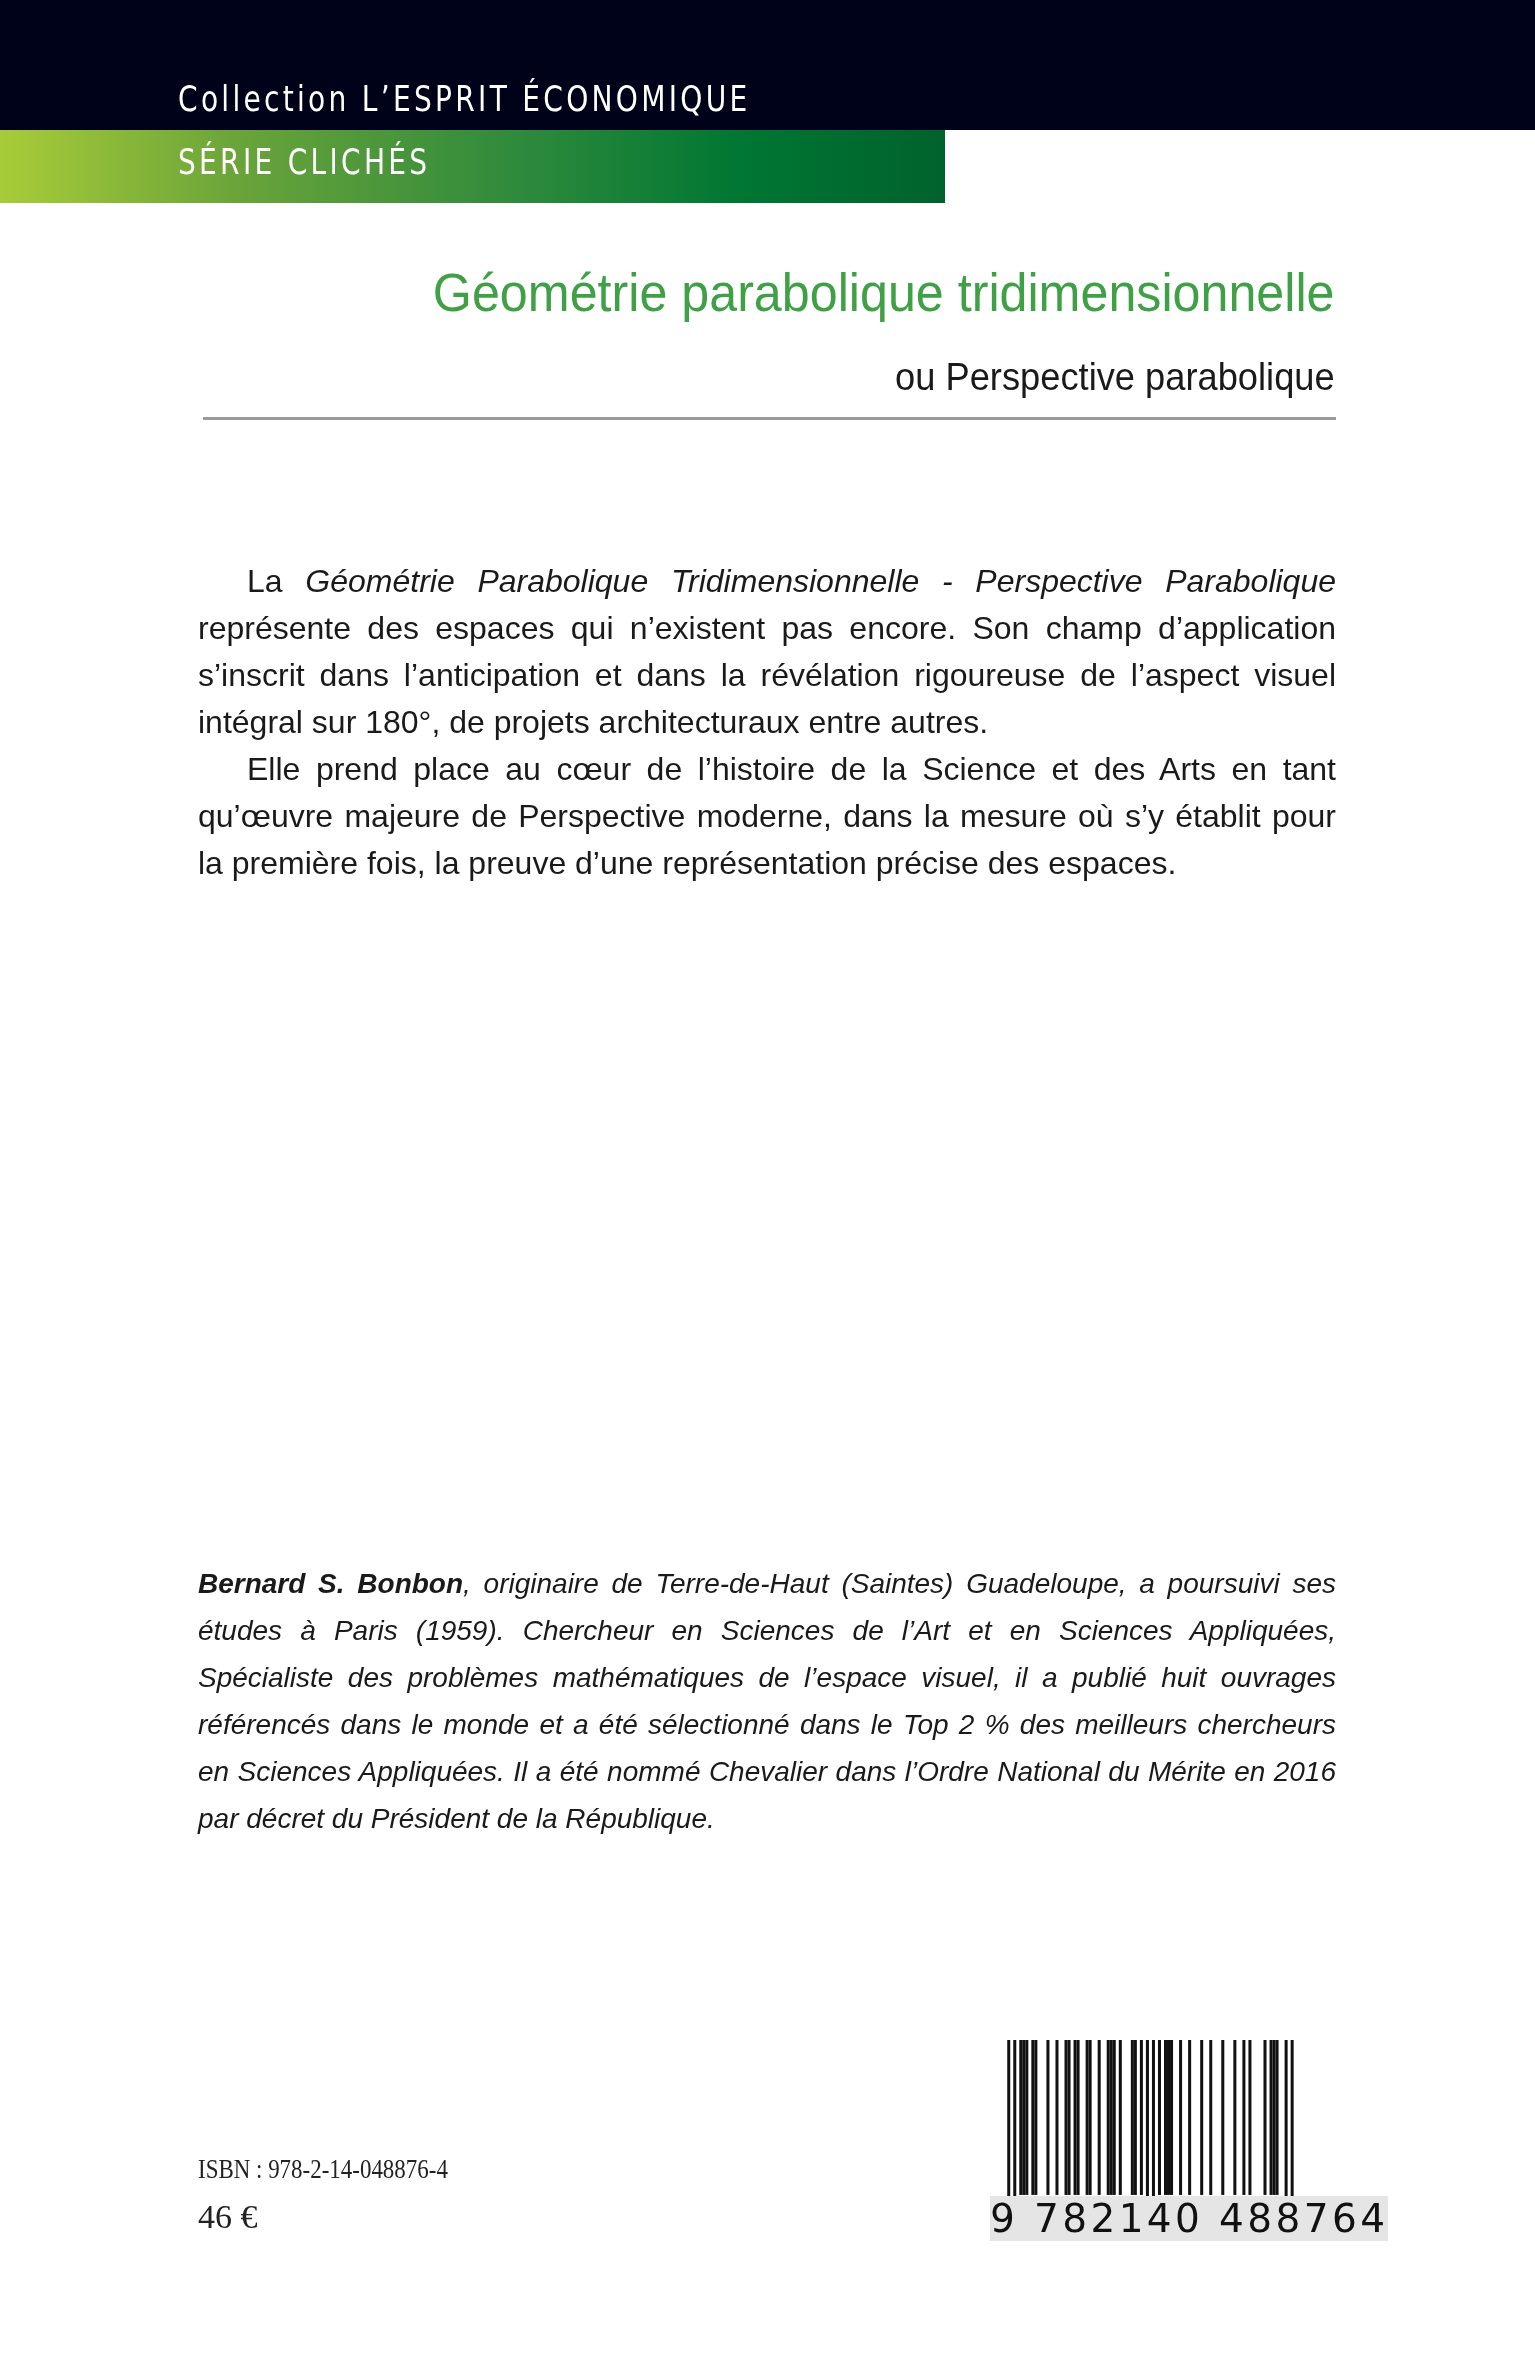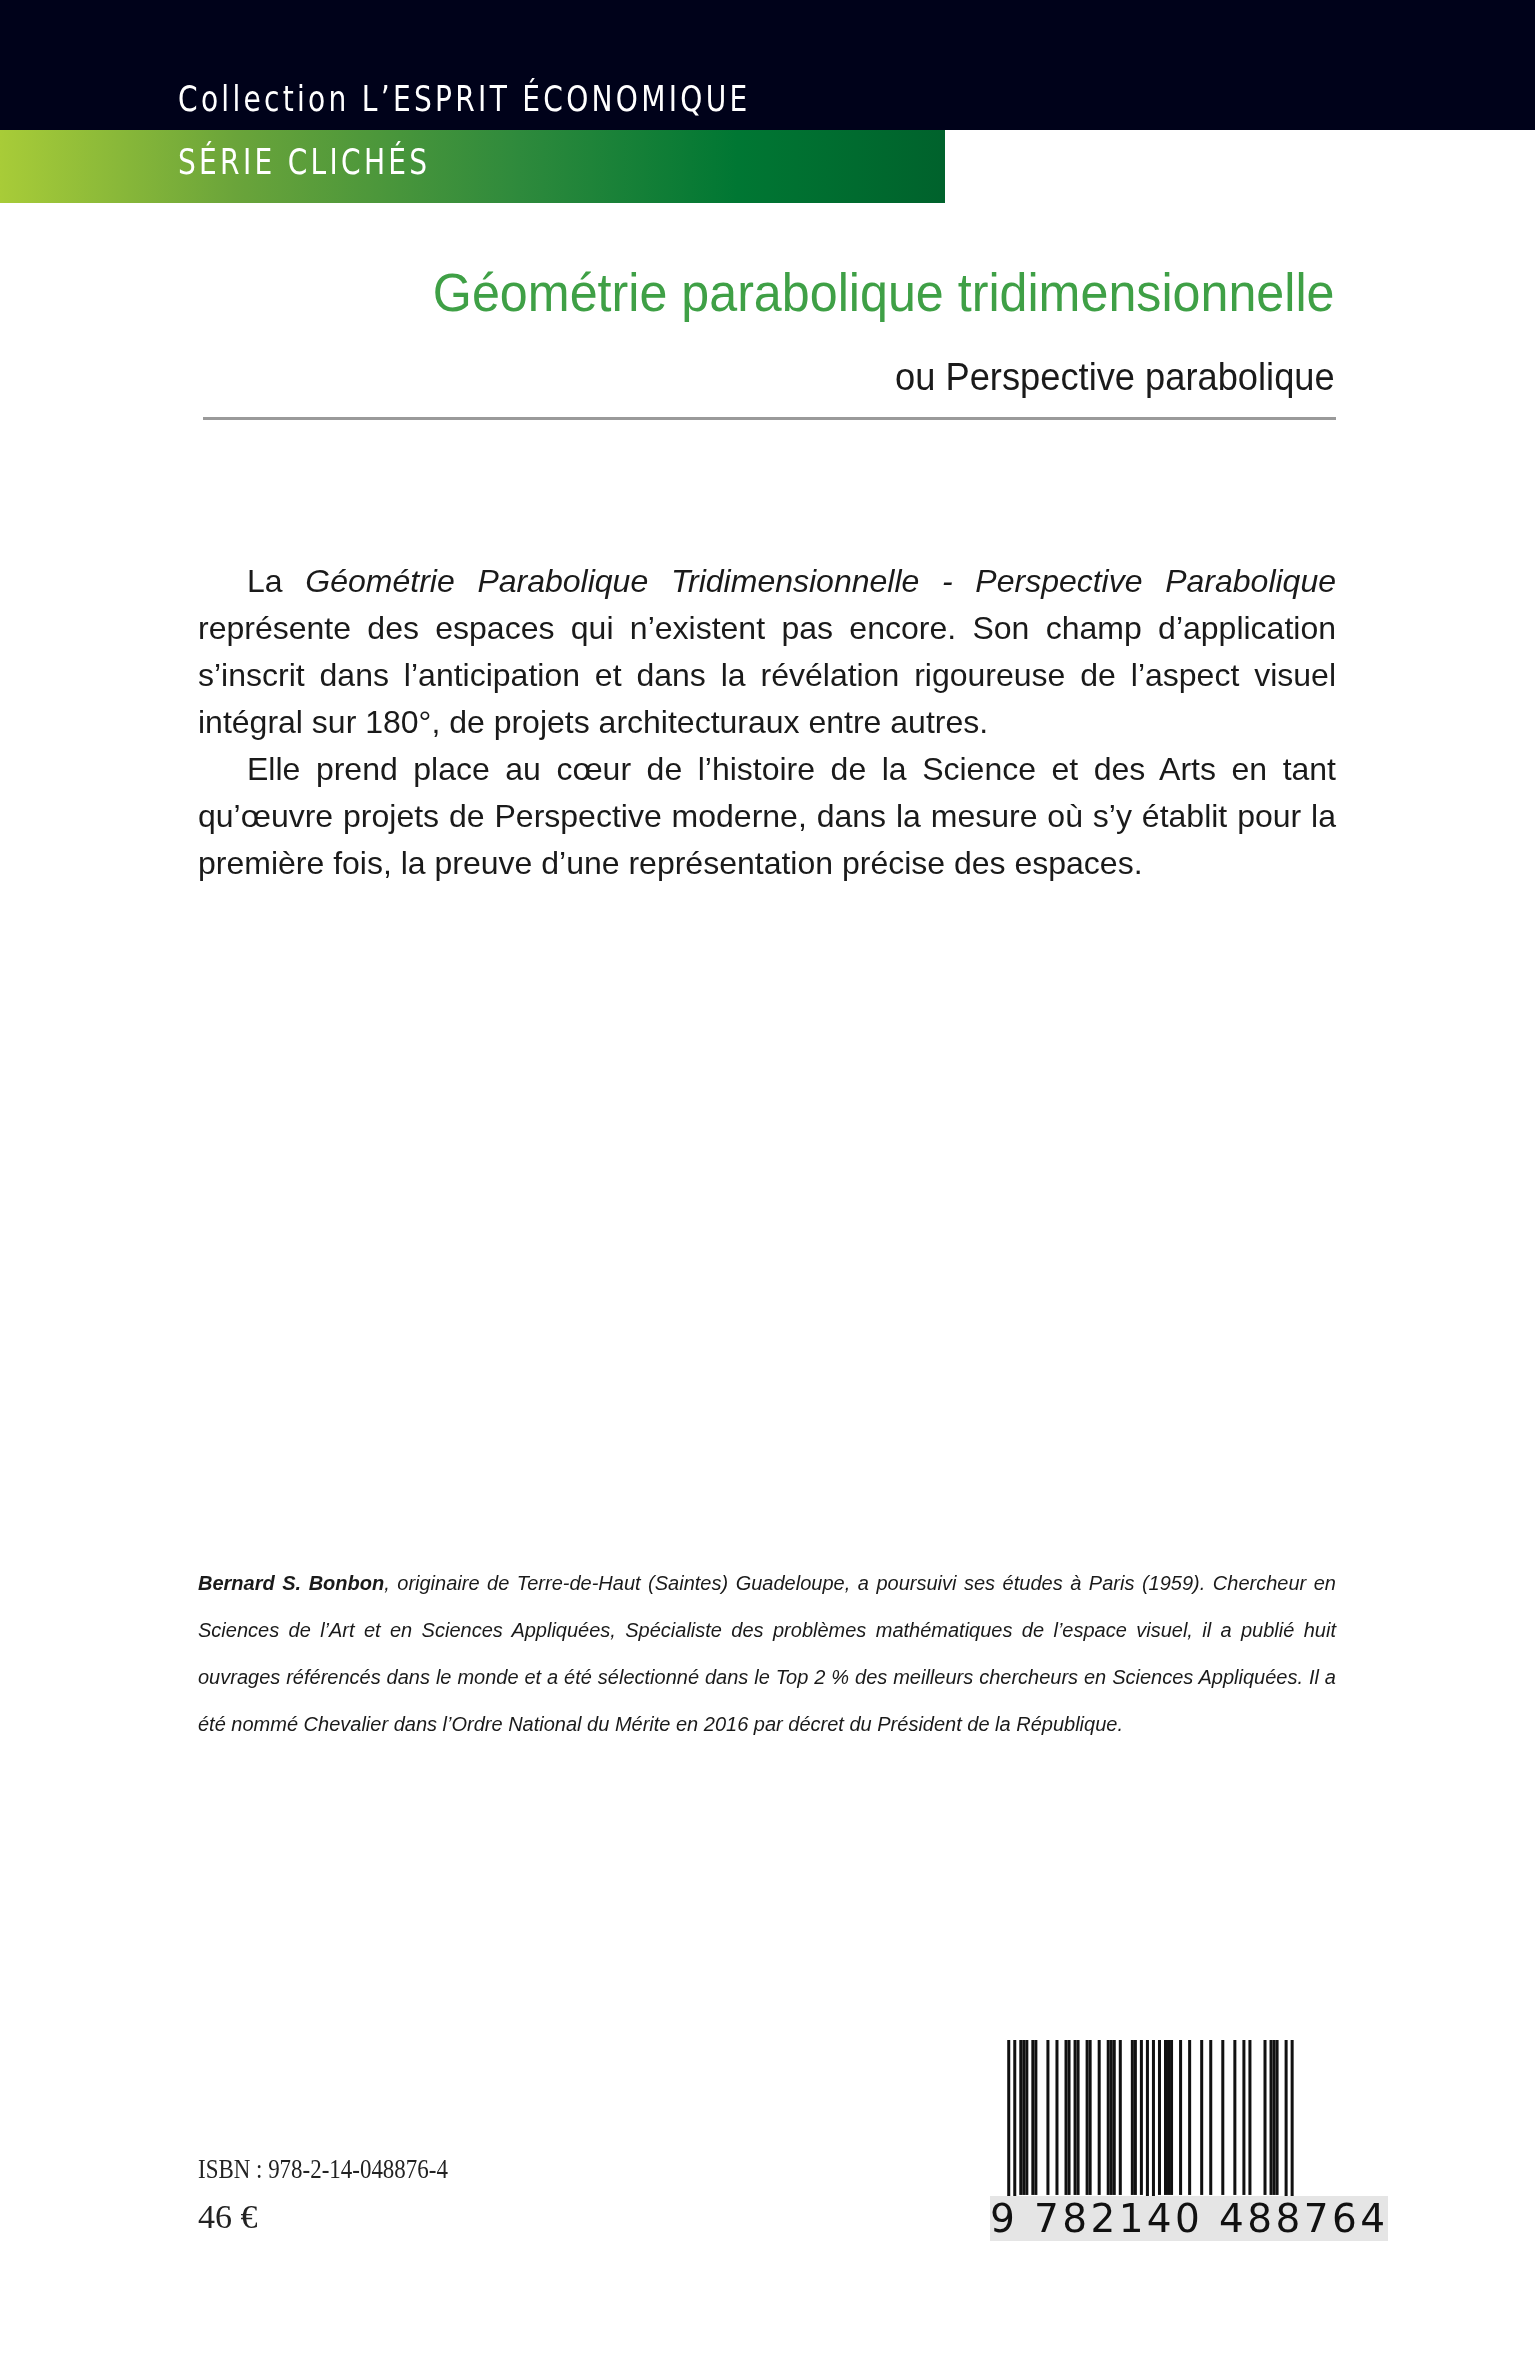--- a/index.html
+++ b/index.html
@@ -12,42 +12,42 @@
     background:linear-gradient(90deg,#a8cc38 0%,#6aa43a 25%,#2e8a3c 55%,#007733 78%,#00622c 100%); }
   .series { position:absolute; left:178px; top:144px; font-family:"DejaVu Sans", sans-serif;
     font-size:36px; color:#ffffff; letter-spacing:4.2px; transform:scaleX(0.78); transform-origin:left top; white-space:nowrap; line-height:1; }
   .title { position:absolute; right:200px; top:265px; font-size:54px; color:#3fa046; white-space:nowrap; line-height:1;
     transform:scaleX(0.93); transform-origin:right top; }
   .subtitle { position:absolute; right:200px; top:357px; font-size:39px; color:#1a1a1a; white-space:nowrap; line-height:1;
     transform:scaleX(0.93); transform-origin:right top; }
   .rule { position:absolute; left:203px; top:417px; width:1133px; height:2.5px; background:#9a9a9a; }
   .body { position:absolute; left:198px; top:558px; width:1138px; font-size:32px; line-height:47px; text-align:justify; }
   .body p { margin:0; text-indent:49px; }
-  .bio { position:absolute; left:198px; top:1560px; width:1138px; font-size:20px; line-height:47px; text-align:justify; font-style:italic; }
+  .bio { position:absolute; left:198px; top:1560px; width:1138px; font-size:28px; line-height:47px; text-align:justify; font-style:italic; }
   .bio b { font-style:italic; }
   .isbn { position:absolute; left:198px; top:2154px; font-family:"Liberation Serif", serif; font-size:27px; color:#222; white-space:nowrap; transform:scaleX(0.85); transform-origin:left top; }
   .price { position:absolute; left:198px; top:2198px; font-family:"Liberation Serif", serif; font-size:34px; color:#222; white-space:nowrap; }
   .barcode { position:absolute; left:987px; top:2040px; width:352px; height:201px; }
   .barcode-digits { position:absolute; left:990px; top:2196px; font-family:"DejaVu Sans", sans-serif; font-size:39px; color:#111; white-space:nowrap; letter-spacing:3.4px; background:#e5e5e5; }
 </style>
 </head>
 <body>
 
 <div class="top-band"></div>
 <div class="collection">Collection L’ESPRIT ÉCONOMIQUE</div>
 <div class="series-band"></div>
 <div class="series">SÉRIE CLICHÉS</div>
 
 <div class="title">Géométrie parabolique tridimensionnelle</div>
 <div class="subtitle">ou Perspective parabolique</div>
 <div class="rule"></div>
 
 <div class="body">
   <p><span>La </span><i>Géométrie Parabolique Tridimensionnelle - Perspective Parabolique</i><span> représente des espaces qui n’existent pas encore. Son champ d’application s’inscrit dans l’anticipation et dans la révélation rigoureuse de l’aspect visuel intégral sur 180°, de projets architecturaux entre autres.</span></p>
-  <p>Elle prend place au cœur de l’histoire de la Science et des Arts en tant qu’œuvre projets de Perspective moderne, dans la mesure où s’y établit pour la première fois, la preuve d’une représentation précise des espaces.</p>
+  <p>Elle prend place au cœur de l’histoire de la Science et des Arts en tant qu’œuvre majeure de Perspective moderne, dans la mesure où s’y établit pour la première fois, la preuve d’une représentation précise des espaces.</p>
 </div>
 
 <div class="bio"><b>Bernard S. Bonbon</b><span>, originaire de Terre-de-Haut (Saintes) Guadeloupe, a poursuivi ses études à Paris (1959). Chercheur en Sciences de l’Art et en Sciences Appliquées, Spécialiste des problèmes mathématiques de l’espace visuel, il a publié huit ouvrages référencés dans le monde et a été sélectionné dans le Top 2 % des meilleurs chercheurs en Sciences Appliquées. Il a été nommé Chevalier dans l’Ordre National du Mérite en 2016 par décret du Président de la République.</span></div>
 
 <div class="isbn">ISBN : 978-2-14-048876-4</div>
 <div class="price">46 €</div>
 
 <svg class="barcode" viewBox="0 0 420 240" id="barcode-svg">
     <rect x="24" y="0" width="3.6" height="208" fill="#111"></rect>
     <rect x="31.2" y="0" width="3.6" height="208" fill="#111"></rect>

